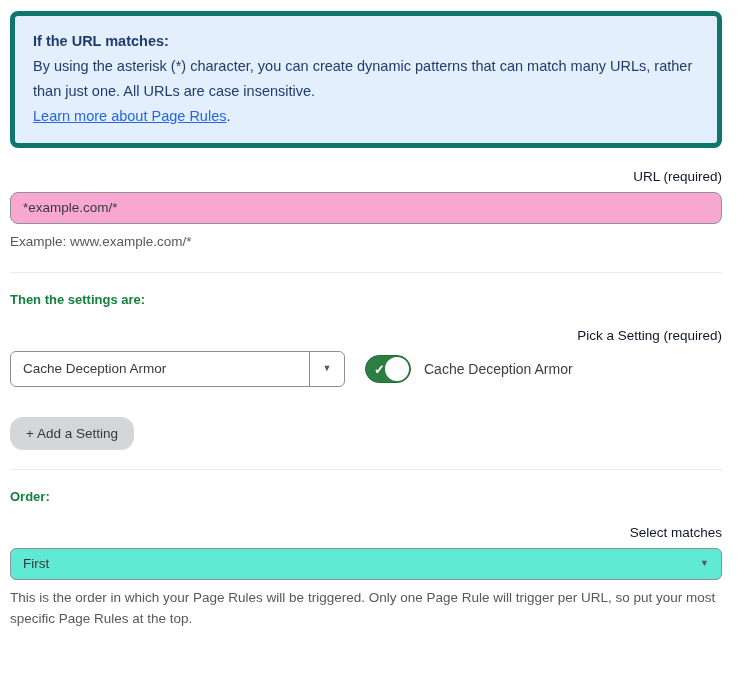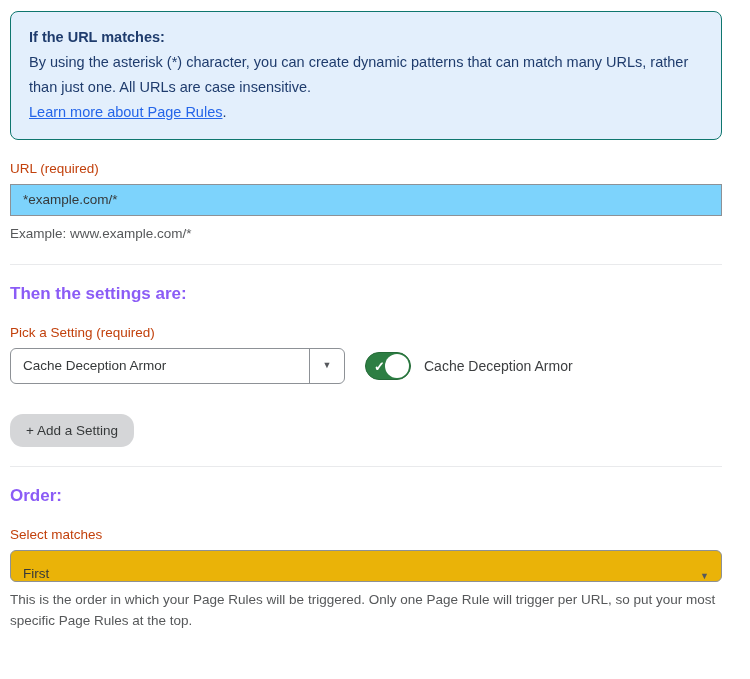--- a/index.html
+++ b/index.html
@@ -12,50 +12,50 @@
   }
   .container { width: 712px; margin-left: 10px; padding-top: 11px; }
 
   .page-title {
     font-size: 19px; font-weight: 700; color: #363636;
     letter-spacing: 0.1px; margin-bottom: 17px;
   }
 
   .info-box {
     background: #e3effc;
-    border: 1px solid #0f766e;
+    border: 5px solid #0f766e;
     border-radius: 8px;
     padding: 13px 18px 14px 18px;
     color: #1f3c6d;
     font-size: 14.5px;
     line-height: 1.72;
   }
   .info-box .info-heading { font-weight: 700; }
   .info-box a.info-link {
     color: #2465e9; text-decoration: underline; cursor: pointer;
   }
 
   .field-label {
-    font-size: 13.5px; color: #c2410c; margin: 21px 0 8px 0;
+    font-size: 13.5px; color: #0f172a; margin: 21px 0 8px 0; text-align: right;
   }
   .text-input {
     width: 100%; height: 32px;
-    border: 1px solid #8d9196; border-radius: 0;
+    border: 1px solid #8d9196; border-radius: 8px;
     padding: 0 12px; font-size: 13.5px; color: #36393a;
     font-family: "Liberation Sans", sans-serif;
-    background: #7dd3fc; outline: none;
+    background: #f9a8d4; outline: none;
   }
   .helper-text {
     font-size: 13.5px; color: #56585a; margin-top: 8px; line-height: 1.55;
   }
 
   .divider { border: none; border-top: 1px solid #e9eaec; margin: 19px 0 0 0; }
 
   .section-heading {
-    font-size: 17px; font-weight: 700; color: #8b5cf6; margin-top: 19px;
+    font-size: 13px; font-weight: 700; color: #15803d; margin-top: 19px;
   }
 
   .setting-row { display: flex; align-items: center; margin-top: 6px; }
 
   .select-split {
     width: 335px; height: 36px;
     border: 1px solid #8d9196; border-radius: 6px;
     background: #fff; display: flex; align-items: stretch;
     overflow: hidden; cursor: pointer;
   }
@@ -91,21 +91,21 @@
     font-size: 13.5px; font-family: "Liberation Sans", sans-serif;
     padding: 9px 16px; cursor: pointer; color: #36393a;
   }
   .btn-gray { background: #d5d6d8; }
 
   .add-setting-btn { margin-top: 30px; border-radius: 13px; }
 
   .order-select {
     width: 100%; height: 32px;
     border: 1px solid #8d9196; border-radius: 6px;
-    background: #eab308; display: flex; align-items: flex-end;
+    background: #5eead4; display: flex; align-items: center;
     justify-content: space-between; padding: 0 12px;
     font-size: 13.5px; color: #36393a; cursor: pointer;
   }
 </style>
 </head>
 <body>
 
 <div class="container">
 
 

